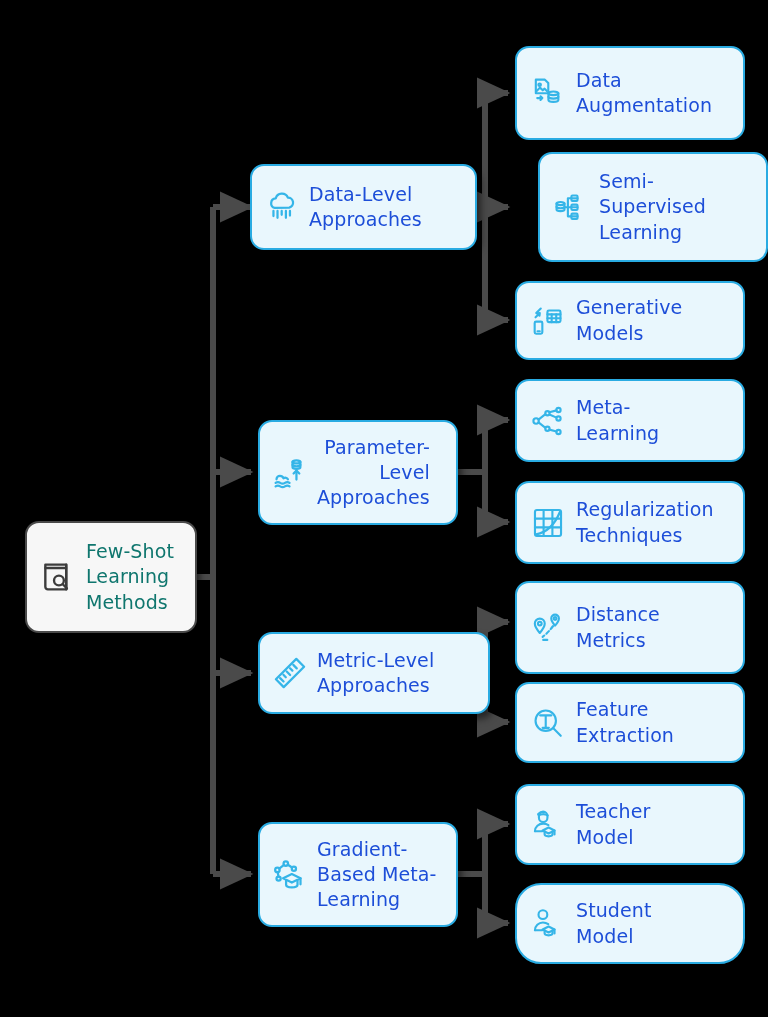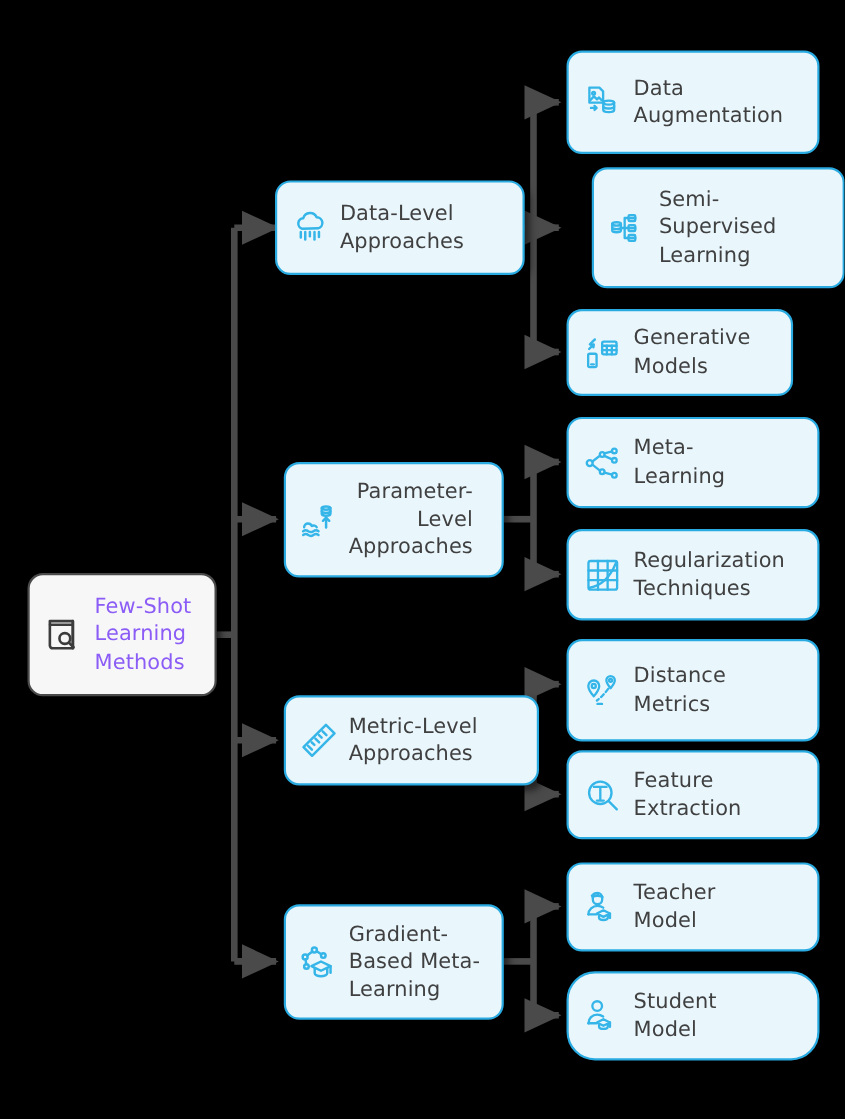--- a/index.html
+++ b/index.html
@@ -45,30 +45,30 @@
     letter-spacing: 0.1px;
     white-space: pre-line;
   }
   
   .node.root {
     background: #f7f7f7;
     border: 2px solid #4a4a4a;
     box-shadow: 3px 4px 6px rgba(0,0,0,0.55);
   }
   .node.root .label {
-    color: #8b5cf6;
+    color: #0f766e;
   }
   
   .node.branch {
     background: #e9f7fd;
     border: 2.5px solid #29abe2;
     box-shadow: 4px 5px 7px rgba(0,0,0,0.5);
   }
   .node.branch .label {
-    color: #404040;
+    color: #1d4ed8;
   }
   .node.lvl3 { padding-left: 14px; gap: 11px; }
 </style>
 </head>
 <body>
 
 <div id="canvas">
 
   <svg class="connectors" viewBox="0 0 768 1017">
     <defs>
@@ -171,21 +171,21 @@
         <path d="M12.3 12.2 h4.3"></path>
         <rect x="12.3" y="16.7" width="4.3" height="3.8" rx="0.7"></rect>
         <path d="M12.3 18.6 h4.3"></path>
       </svg>
     </span>
     <span class="label">Semi-
 Supervised
 Learning</span>
   </div>
 
-  <div class="node branch lvl3" style="left:515px; top:281px; width:206px; height:79px;">
+  <div class="node branch lvl3" style="left:515px; top:281px; width:230px; height:79px;">
     <span class="icon">
       <svg width="34" height="34" viewBox="0 0 24 24" fill="none" stroke="#35b5e8" stroke-width="1.5" stroke-linecap="round" stroke-linejoin="round">
         <rect x="2.6" y="12.4" width="5.4" height="8.6" rx="1"></rect>
         <path d="M4.6 19.2 h1.6"></path>
         <path d="M3.2 9.4 l3 -3 M6.2 6.4 l-0.2 1.9 M6.2 6.4 l-1.9 0.2"></path>
         <path d="M6.9 3.2 l-3.2 3.2"></path>
         <rect x="11.6" y="4.6" width="9.2" height="8.2" rx="1"></rect>
         <path d="M11.6 7.3 h9.2"></path>
         <path d="M14.6 7.3 v5.5 M17.8 7.3 v5.5"></path>
         <path d="M11.6 10.1 h9.2"></path>

